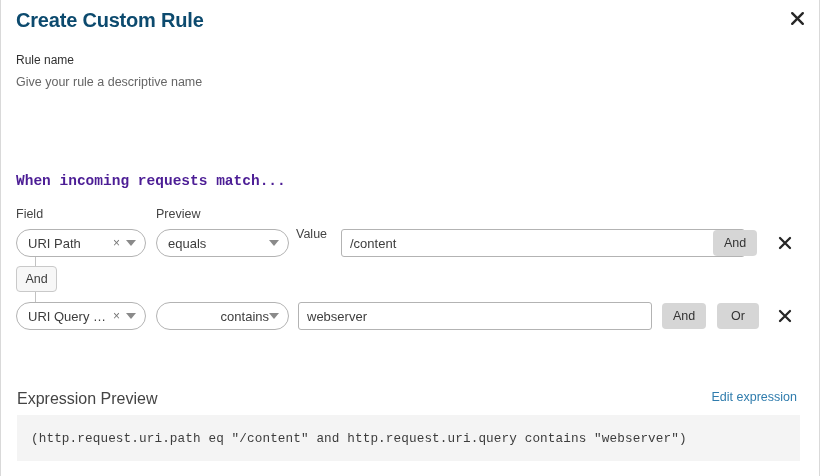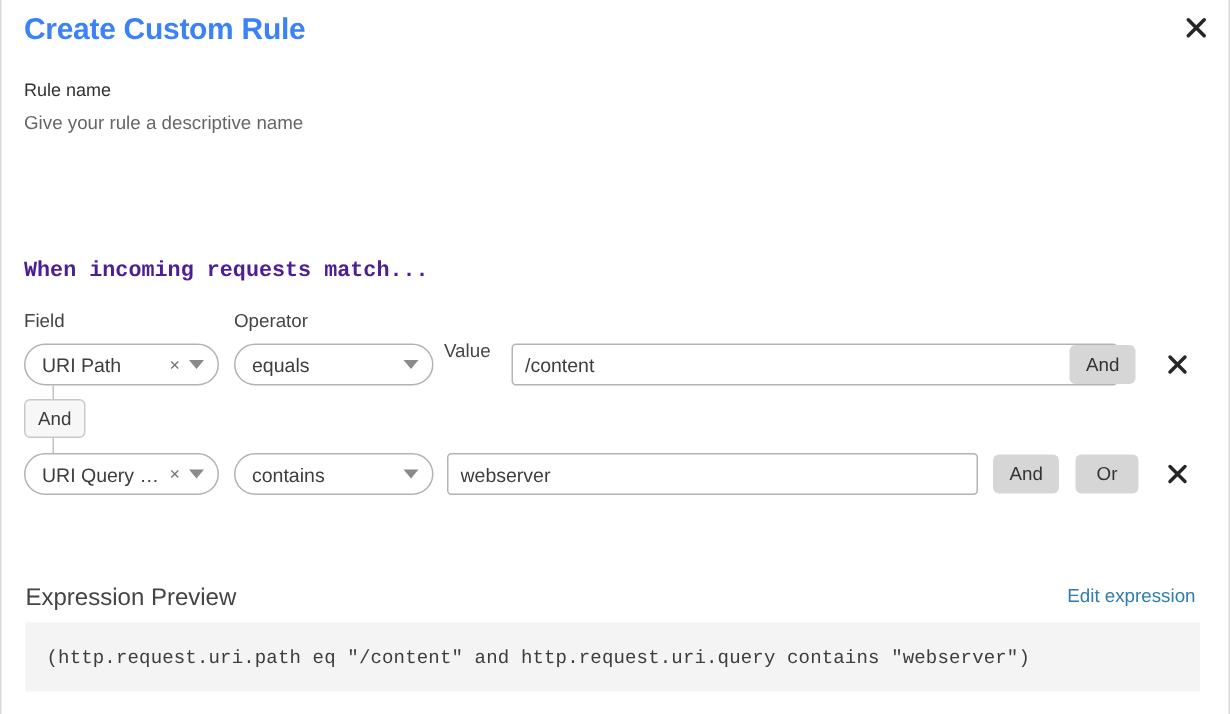--- a/index.html
+++ b/index.html
@@ -19,21 +19,21 @@
     border-right: 1px solid #d9d9d9;
   }
 
   
   .modal-title {
     position: absolute;
     left: 15px; top: 9px;
     font-size: 20px;
     font-weight: bold;
     letter-spacing: -0.2px;
-    color: #3b82f6;
+    color: #0c4a6e;
   }
   .close-x {
     position: absolute;
     right: 11px; top: 7px;
     width: 22px; height: 22px;
     display: flex; align-items: center; justify-content: center;
     cursor: pointer;
     color: #313131;
   }
   .close-x svg { display: block; }
@@ -220,21 +220,21 @@
       <path d="M2.2 2.2 L12.8 12.8 M12.8 2.2 L2.2 12.8" stroke="#262626" stroke-width="2.4" stroke-linecap="round"></path>
     </svg>
   </div>
 
   <div class="label-strong" style="left:15px; top:53px;">Rule name</div>
   <div class="label-muted" style="left:15px; top:75px;">Give your rule a descriptive name</div>
 
   <div class="section-heading">When incoming requests match...</div>
 
   <div class="col-head" style="left:15px;">Field</div>
-  <div class="col-head" style="left:155px;">Operator</div>
+  <div class="col-head" style="left:155px;">Preview</div>
   <div class="col-head" style="left:295px;margin-top:20px;">Value</div>
 
   <div class="connector-line" style="left:34px; top:257px; height:10px;"></div>
   <div class="connector-line" style="left:34px; top:292px; height:10px;"></div>
 
   <div class="cond-row" style="top:229px;">
     <div class="sel" style="left:15px; width:130px;">
       <span class="sel-text">URI Path</span>
       <span class="clear-x">×</span>
       <span class="caret"></span>
@@ -253,21 +253,21 @@
   </div>
 
   <div class="and-chip">And</div>
 
   <div class="cond-row" style="top:302px;">
     <div class="sel" style="left:15px; width:130px;">
       <span class="sel-text">URI Query St...</span>
       <span class="clear-x">×</span>
       <span class="caret"></span>
     </div>
-    <div class="sel" style="left:155px; width:133px;">
+    <div class="sel" style="left:155px; width:133px;text-align:right;">
       <span class="sel-text">contains</span>
       <span class="caret"></span>
     </div>
     <input class="val-input" style="left: 297px; width: 354px;" value="webserver">
     <button class="logic-btn" style="left:661px; top:1px;">And</button>
     <button class="logic-btn" style="left:716px; top:1px;">Or</button>
     <div class="row-remove" style="left:774px; top:4px;">
       <svg width="14" height="14" viewBox="0 0 14 14" aria-hidden="true">
         <path d="M2 2 L12 12 M12 2 L2 12" stroke="#262626" stroke-width="2.3" stroke-linecap="round"></path>
       </svg>

